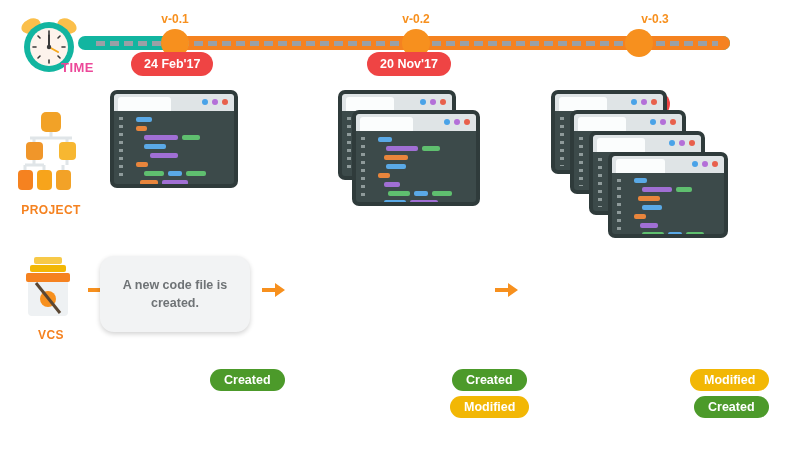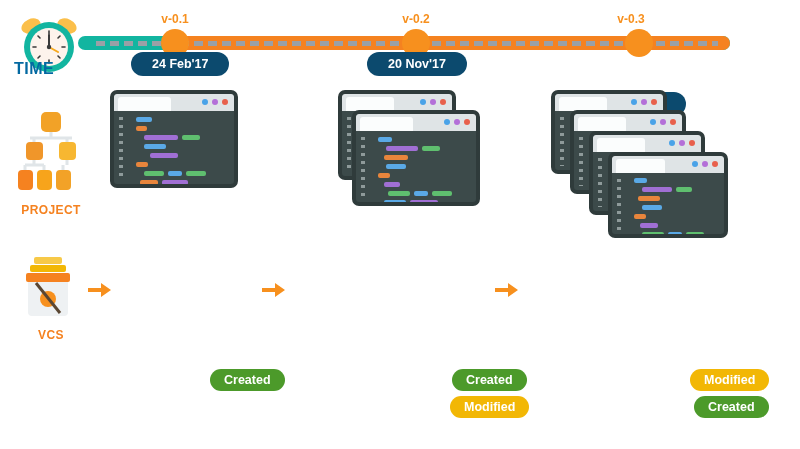--- a/index.html
+++ b/index.html
@@ -26,39 +26,39 @@
     position: absolute; left: 96px; top: 41px;
     width: 622px; height: 5px;
     background: repeating-linear-gradient(to right,
       #9aa0a6 0px, #9aa0a6 9px, rgba(0,0,0,0) 9px, rgba(0,0,0,0) 14px);
   }
 
   .clock { position: absolute; left: 18px; top: 16px; width: 62px; height: 58px; }
 
   .time-label {
     position: absolute; left: 14px; top: 60px;
-    width: 80px; text-align: left;
-    font-size: 16px; font-weight: bold; color: #0369a1;
+    width: 80px; text-align: right;
+    font-size: 13px; font-weight: bold; color: #ec4899;
     letter-spacing: .5px;
   }
 
   .node {
     position: absolute; width: 28px; height: 28px;
     border-radius: 50%; background: #f7901e; top: 29px;
   }
   .ver-label {
     position: absolute; top: 12px;
     font-size: 12px; font-weight: bold; color: #f7901e;
     text-align: center; width: 70px;
   }
   .date-pill {
     position: absolute; top: 52px;
-    background: #0c4a6e; color: #fff;
+    background: #ef4444; color: #fff;
     font-size: 12.5px; font-weight: bold;
-    padding: 5px 21px; border-radius: 13px;
+    padding: 5px 13px; border-radius: 13px;
     white-space: nowrap;
   }
 
   
   .project-icon { position: absolute; left: 14px; top: 110px; width: 74px; height: 88px; }
   .project-label {
     position: absolute; left: 8px; top: 203px; width: 86px;
     text-align: center; font-size: 12px; font-weight: bold;
     color: #f58220; letter-spacing: .4px;
   }
@@ -160,21 +160,21 @@
     <div class="time-label">TIME</div>
 
     <div class="ver-label" style="left:140px;">v-0.1</div>
     <div class="node" style="left:161px;"></div>
     <div class="date-pill" style="left:131px;">24 Feb'17</div>
 
     <div class="ver-label" style="left:381px;">v-0.2</div>
     <div class="node" style="left:402px;"></div>
     <div class="date-pill" style="left:367px;">20 Nov'17</div>
 
-    <div class="ver-label" style="left:596px;">v-0.3</div>
+    <div class="ver-label" style="left:620px;">v-0.3</div>
     <div class="node" style="left:625px;"></div>
     <div class="date-pill" style="left:589px;margin-top:40px;">07 Apr'17</div>
   </div>
 
   <div class="project-icon">
     <svg viewBox="0 0 74 88" width="74" height="88">
       <rect x="27" y="2" width="20" height="20" rx="5" fill="#f2a227"></rect>
       <rect x="12" y="32" width="17" height="18" rx="4" fill="#f0962a"></rect>
       <rect x="45" y="32" width="17" height="18" rx="4" fill="#f7b731"></rect>
       <rect x="4" y="60" width="15" height="20" rx="4" fill="#f58220"></rect>
@@ -352,20 +352,21 @@
     <svg viewBox="0 0 24 16" width="24" height="16">
       <path d="M0 6 h13 v-5 l10 7 -10 7 v-5 h-13 z" fill="#f7901e"></path>
     </svg>
   </div>
   <div class="arrow" style="left:495px; top:282px;">
     <svg viewBox="0 0 24 16" width="24" height="16">
       <path d="M0 6 h13 v-5 l10 7 -10 7 v-5 h-13 z" fill="#f7901e"></path>
     </svg>
   </div>
 
+  <div class="card" style="left:100px; top:256px; width:150px; height:76px;">A new code file is created.</div>
 
   <div class="badge created" style="left:210px; top:369px;">Created</div>
 
   <div class="badge created" style="left:452px; top:369px;">Created</div>
   <div class="badge modified" style="left:450px; top:396px;">Modified</div>
 
   <div class="badge modified" style="left:690px; top:369px;">Modified</div>
   <div class="badge created" style="left:694px; top:396px;">Created</div>
 
 </div>

